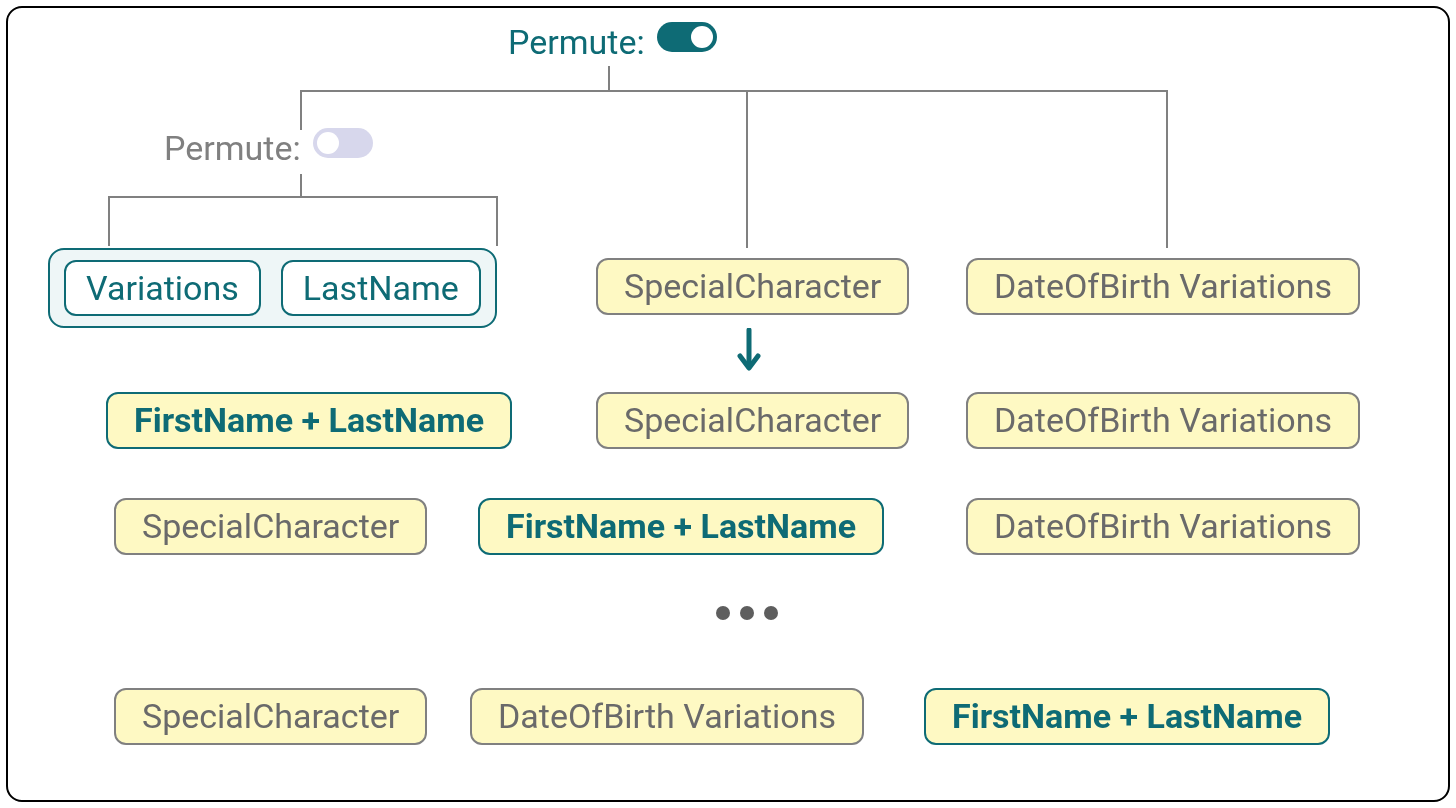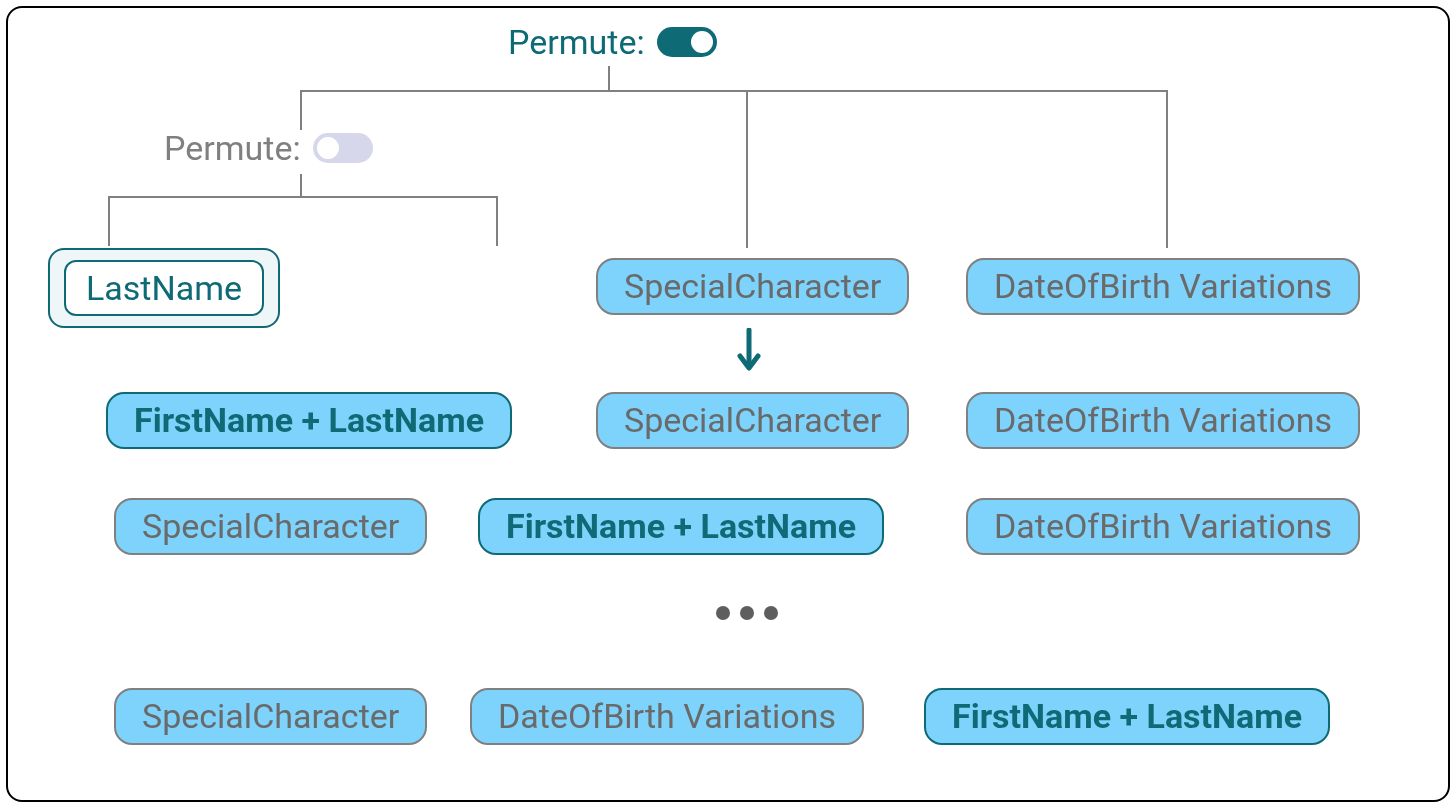--- a/index.html
+++ b/index.html
@@ -15,21 +15,20 @@
     width: 100%;
     height: 100%;
     border: 2.5px solid #000;
     border-radius: 16px;
     position: relative;
     overflow: hidden;
   }
   .permute-header {
     position: absolute;
     display: flex;
-    align-items: center;
     gap: 12px;
     font-size: 34px;
   }
   .permute-header.top { left: 500px; top: 14px; color: #0e6b75; font-weight: 400; }
   .permute-header.sub { left: 156px; top: 120px; color: #808080; font-weight: 400; }
   .toggle {
     width: 60px;
     height: 30px;
     border-radius: 999px;
     position: relative;
@@ -47,26 +46,26 @@
   .toggle.on  .knob { right: 4px; }
   .toggle.off { background: #d7d7ec; }
   .toggle.off .knob { left: 4px; }
 
   .pill {
     position: absolute;
     display: flex;
     align-items: center;
     justify-content: center;
     padding: 6px 26px;
-    border-radius: 18px;
+    border-radius: 12px;
     font-size: 34px;
     line-height: 1.2;
     white-space: nowrap;
     border: 2px solid;
-    background: #7dd3fc;
+    background: #fef9c3;
   }
   .pill.teal { border-color: #0e6b75; color: #0e6b75; font-weight: bold; }
   .pill.gray { border-color: #808080; color: #6a6a6a; }
 
   .group {
     position: absolute;
     border: 2px solid #0e6b75;
     background: #eef6f7;
     border-radius: 16px;
     display: flex;
@@ -134,20 +133,21 @@
         <span class="knob"></span>
       </span>
   </div>
 
   <div class="connector vline" style="left:292px; top:166px; height:24px;"></div>
   <div class="connector hline" style="left:100px; top:188px; width:390px;"></div>
   <div class="connector vline" style="left:100px; top:188px; height:50px;"></div>
   <div class="connector vline" style="left:488px; top:188px; height:50px;"></div>
 
   <div class="group" style="left:40px; top:240px;">
+    <div class="inner">Variations</div>
     <div class="inner">LastName</div>
   </div>
 
   <div class="pill gray" style="left:588px; top:250px;">SpecialCharacter</div>
   <div class="pill gray" style="left:958px; top:250px;">DateOfBirth Variations</div>
 
   <div class="arrow" style="left:728px; top:320px;">
     <svg width="26" height="46" viewBox="0 0 26 46">
       <line x1="13" y1="2" x2="13" y2="34" stroke="#0e6b75" stroke-width="5" stroke-linecap="round"></line>
       <polyline points="4,28 13,40 22,28" fill="none" stroke="#0e6b75" stroke-width="5" stroke-linecap="round" stroke-linejoin="round"></polyline>

